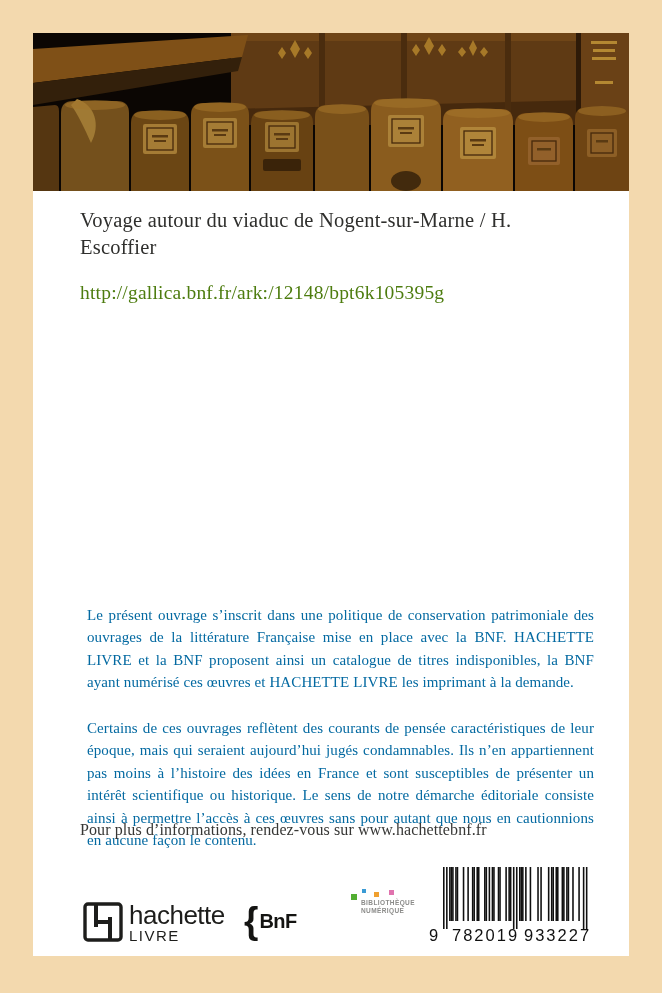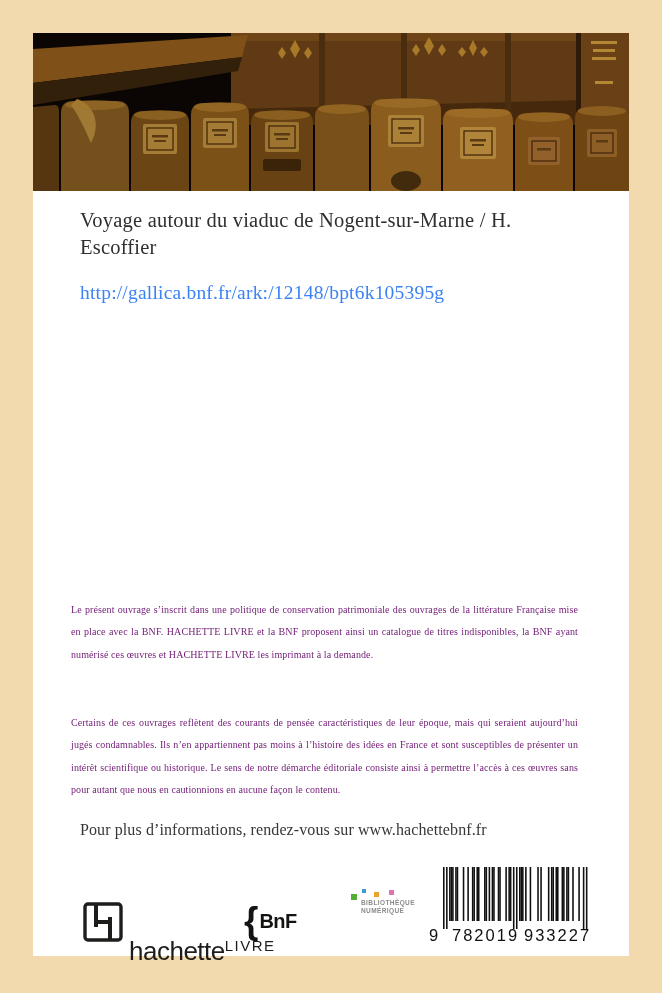--- a/index.html
+++ b/index.html
@@ -1,29 +1,29 @@
 <!DOCTYPE html>
 <html><head>
 <meta charset="utf-8">
 <style>
   html,body{margin:0;padding:0;}
   body{width:662px;height:993px;background:#f3d9ae;font-family:"Liberation Serif",serif;position:relative;overflow:hidden;}
   .page{position:absolute;inset:0;text-decoration:underline;}
   .panel{position:absolute;left:33px;top:33px;width:596px;height:923px;background:#ffffff;}
   .photo{position:absolute;left:0;top:0;width:596px;height:158px;display:block;}
   .title{position:absolute;left:47px;top:174px;width:482px;font-size:20.5px;line-height:27px;color:#2f2f2d;letter-spacing:.2px;}
-  .permalink{position:absolute;left:47px;top:249px;width:520px;font-size:19.5px;color:#3b82f6;letter-spacing:.2px;}
-  .para{position:absolute;left:38px;width:507px;font-size:10px;line-height:22.4px;color:#701a75;text-align:justify;letter-spacing:.1px;}
+  .permalink{position:absolute;left:47px;top:249px;width:520px;font-size:19.5px;color:#4d7c0f;letter-spacing:.2px;}
+  .para{position:absolute;left:54px;width:507px;font-size:15px;line-height:22.4px;color:#0369a1;text-align:justify;letter-spacing:.1px;}
   .p1{top:556px;}
   .p2{top:669px;}
   .info{position:absolute;left:47px;top:788px;width:507px;font-size:16px;color:#373735;letter-spacing:.1px;}
   
   .logo-hachette{position:absolute;left:50px;top:869px;display:flex;align-items:flex-start;color:#1d1d1b;}
   .h-icon{width:40px;height:40px;margin-right:6px;}
-  .h-text{display:flex;flex-direction:row;font-family:"Liberation Sans",sans-serif;margin-top:36px;}
+  .h-text{display:flex;flex-direction:column;font-family:"Liberation Sans",sans-serif;}
   .h-word{font-size:26px;line-height:26px;letter-spacing:-.5px;font-weight:500;}
   .h-sub{font-size:15px;line-height:13px;letter-spacing:1.5px;margin-top:1px;font-weight:500;}
   
   .logo-bnf{position:absolute;left:211px;top:871px;font-family:"Liberation Sans",sans-serif;color:#141412;display:flex;align-items:center;}
   .bnf-brace{font-size:37px;font-weight:600;line-height:34px;margin-right:1px;}
   .bnf-word{font-size:20px;font-weight:700;line-height:34px;letter-spacing:-.5px;}
   
   .logo-gallica{position:absolute;left:301px;top:856px;width:96px;}
   .gdots{position:relative;height:10px;}
   .gdot{position:absolute;width:5px;height:5px;}

